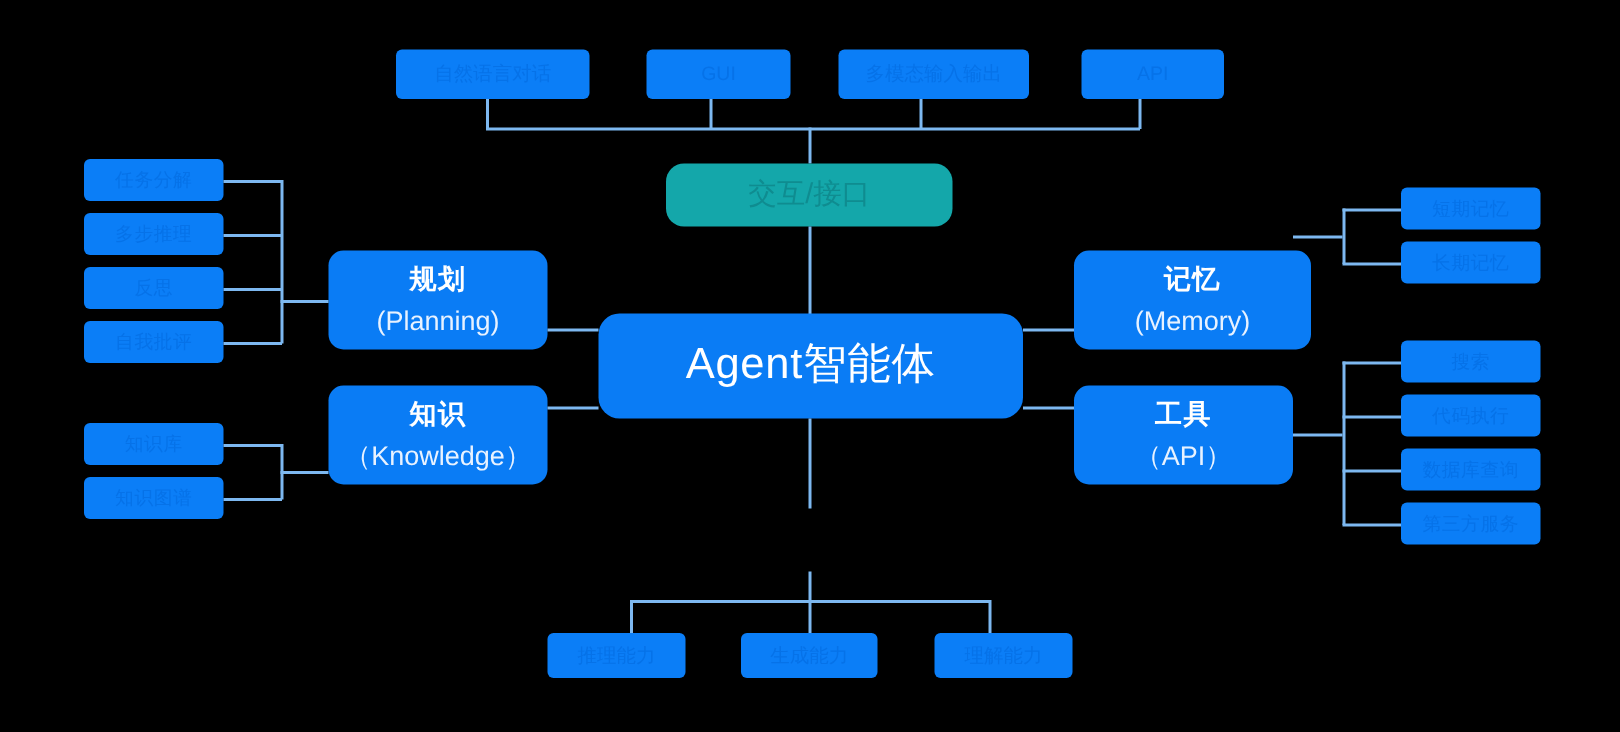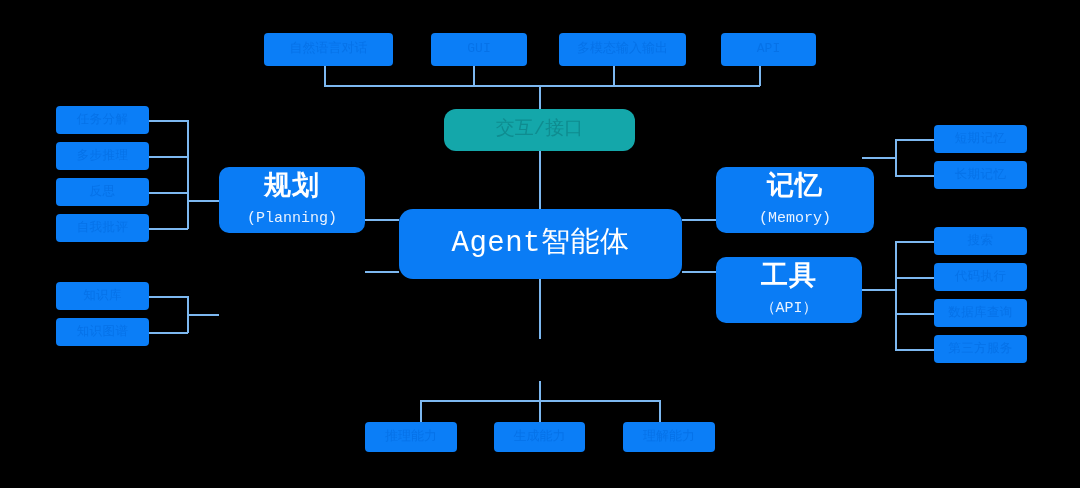--- a/index.html
+++ b/index.html
@@ -14,21 +14,20 @@
   .box {
     position: absolute;
     background: #0a7cf5;
     border-radius: 4px;
     display: flex;
     flex-direction: column;
     align-items: center;
     justify-content: center;
     line-height: 1.15;
     text-align: center;
-    font-family: Liberation Mono, monospace;
   }
 
   
   .node-center {
     background: #0a7cf5;
     border-radius: 14px;
     color: #ffffff;
     font-size: 29px;
     letter-spacing: .5px;
   }
@@ -41,22 +40,22 @@
     font-size: 19px;
     font-weight: 500;
   }
 
   
   .node-pillar {
     background: #0a7cf5;
     border-radius: 10px;
     color: #ffffff;
   }
-  .node-pillar .cn { font-size: 27px; font-weight: 700; letter-spacing: 1px; }
-  .node-pillar .en { font-size: 15px; margin-top: 7px; color: #e8f2ff; font-weight: 400; }
+  .node-pillar .cn { font-size: 18px; font-weight: 700; letter-spacing: 1px; }
+  .node-pillar .en { font-size: 18px; margin-top: 7px; color: #e8f2ff; font-weight: 400; }
 
   
   .node-leaf {
     background: #0b7ef7;
     border-radius: 4px;
     color: #0672e8;
     font-size: 12.5px;
     font-weight: 500;
     letter-spacing: .4px;
   }
@@ -157,20 +156,24 @@
   </div>
 
   <div class="conn h" style="left:149px; top:120px; width:39px;"></div>
   <div class="conn h" style="left:149px; top:156px; width:39px;"></div>
   <div class="conn h" style="left:149px; top:192px; width:39px;"></div>
   <div class="conn h" style="left:149px; top:228px; width:39px;"></div>
 
   <div class="conn v" style="left:187px; top:120px; height:109px;"></div>
   <div class="conn h" style="left:187px; top:200px; width:32px;"></div>
 
+  <div class="box node-pillar" style="left:219px; top:257px; width:146px; height:66px;">
+    <span class="cn">知识</span>
+    <span class="en">（Knowledge）</span>
+  </div>
 
   <div class="conn h" style="left:365px; top:271px; width:34px;"></div>
 
   <div class="box node-leaf" style="left:56px; top:282px; width:93px; height:28px;">
     <span>知识库</span>
   </div>
   <div class="box node-leaf" style="left:56px; top:318px; width:93px; height:28px;">
     <span>知识图谱</span>
   </div>
   <div class="conn h" style="left:149px; top:296px; width:39px;"></div>

